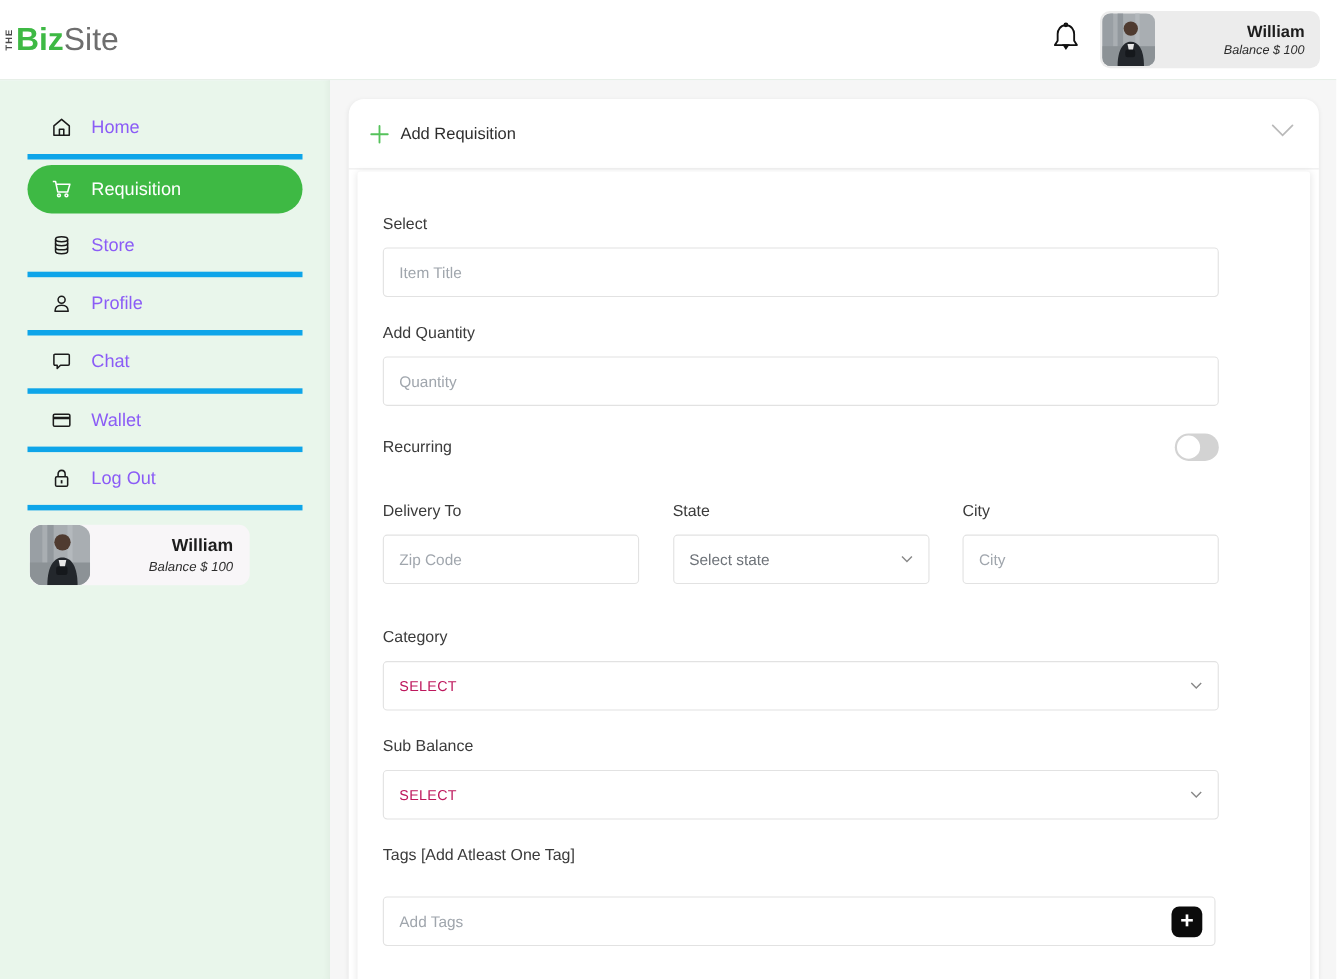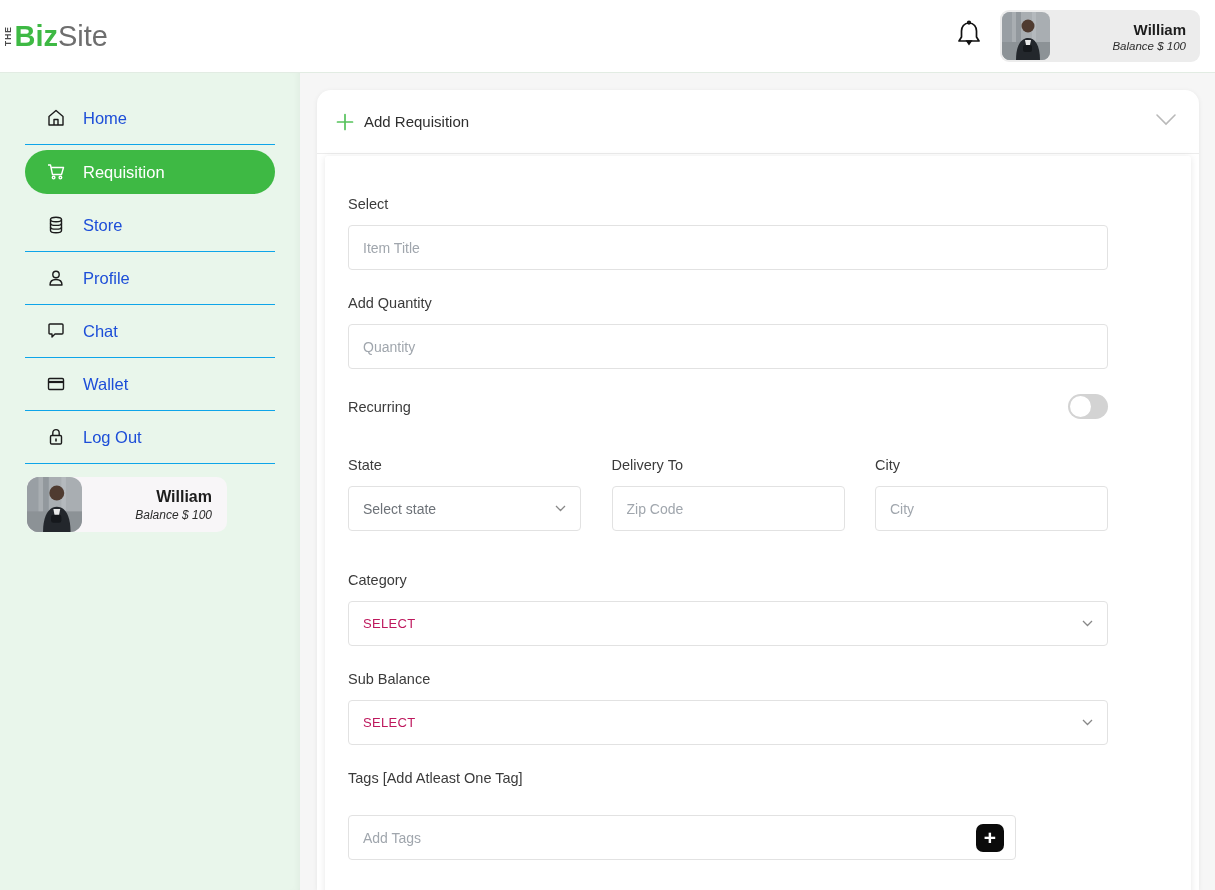--- a/index.html
+++ b/index.html
@@ -24,22 +24,22 @@
   .user-name { font-size:15px; font-weight:bold; color:#1d1d1d; }
   .user-balance { font-size:11.5px; font-style:italic; color:#2c2c2c; margin-top:2px; }
 
   
   .body { flex:1; display:flex; min-height:0; }
 
   
   .sidebar { width:300px; flex:0 0 300px; background:#e9f6eb; padding-top:19px;
              box-shadow:inset -6px 0 8px -6px rgba(0,0,0,0.06); }
   .nav-item { height:53px; margin:0 25px; display:flex; align-items:center; gap:17px;
-              padding-left:21px; font-size:16.5px; color:#1d4ed8; cursor:pointer;
-              border-bottom:1px solid #0ea5e9; }
+              padding-left:21px; font-size:16.5px; color:#8b5cf6; cursor:pointer;
+              border-bottom:5px solid #0ea5e9; }
   .nav-item svg { flex:0 0 20px; }
   .nav-item.active { height:44px; margin:5px 25px; background:#3eb944; border-radius:22px;
                      color:#fff; border-bottom:none; }
   .sidebar-user { margin:13px 0 0 27px; width:200px; height:55px; background:#f8f6f8;
                   border-radius:10px; display:flex; align-items:center; cursor:pointer; }
   .sidebar-user .avatar { width:55px; height:55px; border-radius:12px; overflow:hidden; flex:0 0 55px; }
   .sidebar-user .user-meta { padding-right:15px; }
   .sidebar-user .user-name { font-size:16px; }
   .sidebar-user .user-balance { font-size:12px; }
 
@@ -74,21 +74,21 @@
 
   .row3 { display:flex; justify-content:space-between; }
   .col3 { width:233px; }
 
   .select-box { height:45px; border:1px solid #e2e2e2; border-radius:4px; background:#fff;
                 display:flex; align-items:center; justify-content:space-between;
                 padding:0 14px; cursor:pointer; }
   .select-value { font-size:14px; color:#6d7278; }
   .select-caps .select-value { font-size:13px; letter-spacing:0.3px; color:#be185d; }
 
-  .tags-wrap { position:relative; width:668px;text-decoration:underline; }
+  .tags-wrap { position:relative; width:757px;text-decoration:underline; }
   .tag-add-btn { position:absolute; right:12px; top:9px; width:28px; height:28px;
                  background:#0b0b0b; border:none; border-radius:7px; color:#fff;
                  font-size:21px; font-weight:bold; line-height:26px; cursor:pointer;
                  font-family:"Liberation Sans", sans-serif; }
 </style>
 </head>
 <body>
 
 <svg width="0" height="0" style="position:absolute">
   <defs>
@@ -236,33 +236,33 @@
             <div class="recurring-row">
               <label class="flabel" style="margin-bottom:0">Recurring</label>
               <div class="toggle">
                 <div class="toggle-knob"></div>
               </div>
             </div>
           </div>
 
           <div class="fgroup row3 mb41">
             <div class="col3">
+              <label class="flabel">Delivery To</label>
+              <input class="tinput" type="text" placeholder="Zip Code" style="">
+            </div>
+            <div class="col3">
               <label class="flabel">State</label>
               <div class="select-box">
                 <span class="select-value">Select state</span>
                 <svg width="11" height="7" viewBox="0 0 11 7" fill="none" stroke="#888" stroke-width="1.3">
                     <path d="M1 1 L5.5 5.5 L10 1"></path>
                   </svg>
               </div>
             </div>
             <div class="col3">
-              <label class="flabel">Delivery To</label>
-              <input class="tinput" type="text" placeholder="Zip Code" style="">
-            </div>
-            <div class="col3">
               <label class="flabel">City</label>
               <input class="tinput" type="text" placeholder="City" style="">
             </div>
           </div>
 
           <div class="fgroup mb25">
             <label class="flabel">Category</label>
             <div class="select-box select-caps">
               <span class="select-value">SELECT</span>
               <svg width="11" height="7" viewBox="0 0 11 7" fill="none" stroke="#888" stroke-width="1.3">

